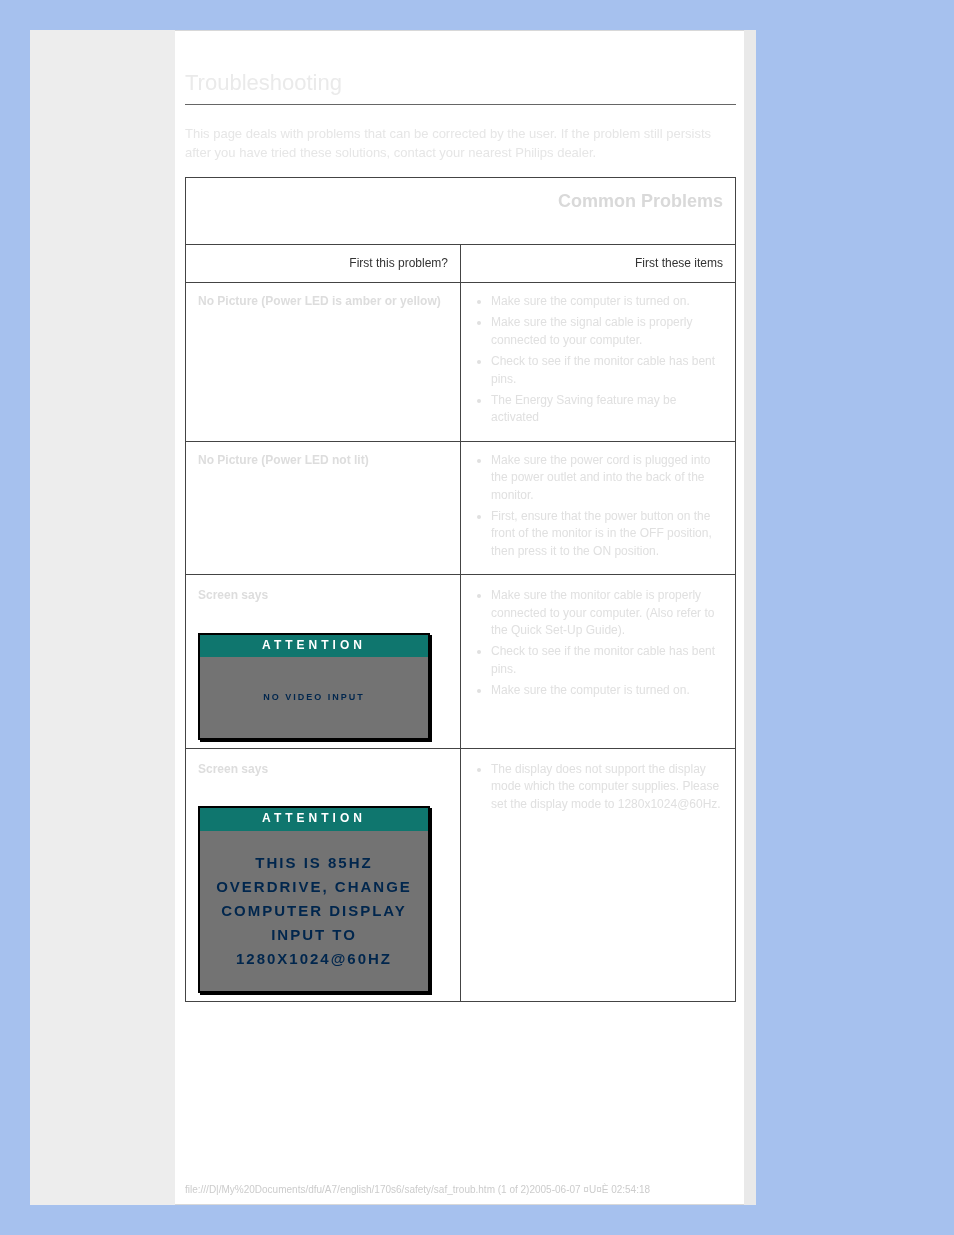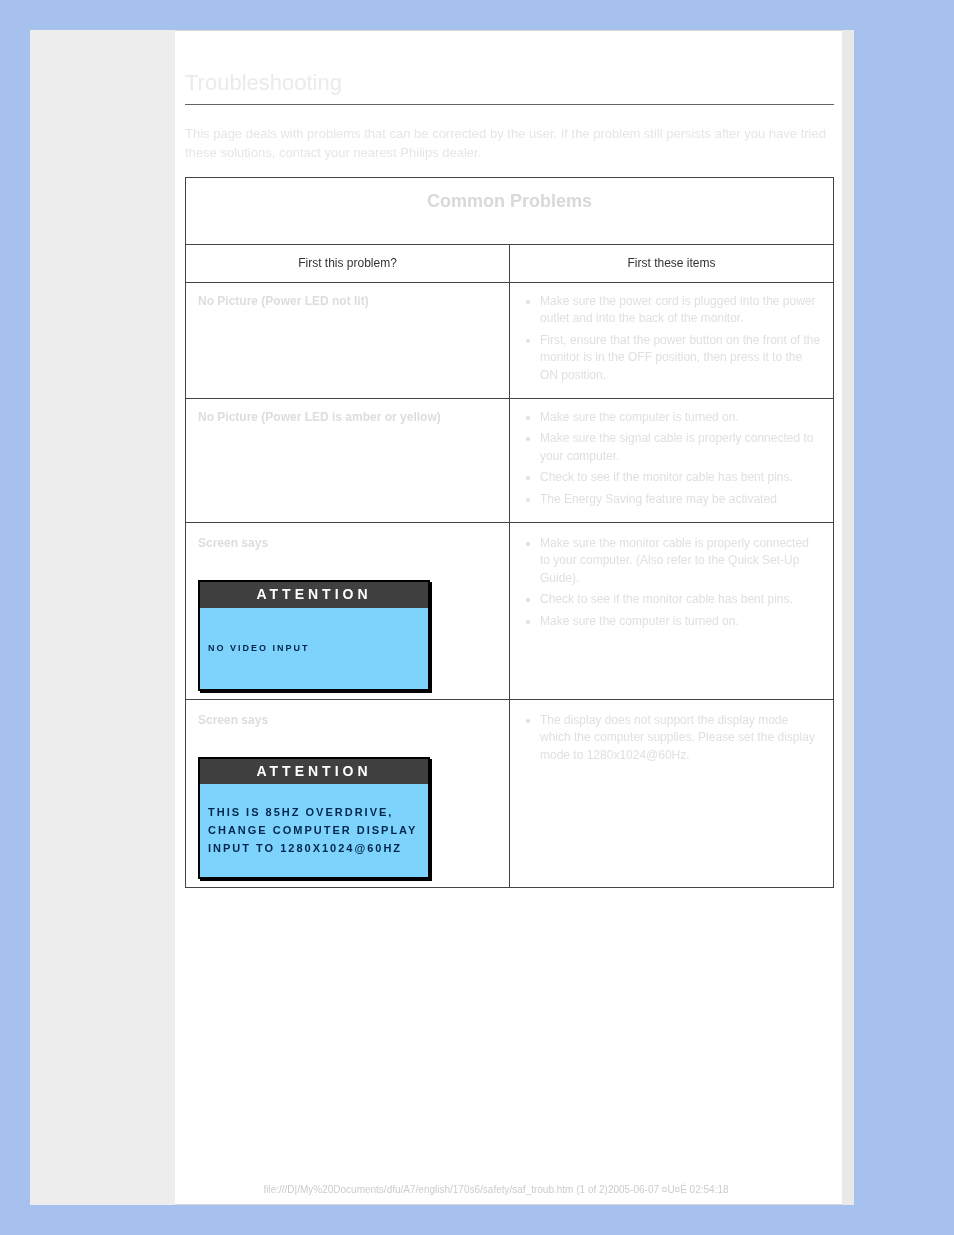--- a/index.html
+++ b/index.html
@@ -13,21 +13,21 @@
     width: 954px;
     height: 1235px;
     margin: 0 auto;
     background: #a6c1ee;
     position: relative;
     box-sizing: border-box;
     padding: 30px 30px 30px 30px;
   }
   .page {
     background: #fff;
-    width: 824px;
+    width: 726px;
     height: 1175px;
     position: relative;
     box-shadow: 0 0 0 1px #d8d8d8 inset;
   }
   .scrollbar {
     position: absolute;
     right: 0;
     top: 0;
     width: 12px;
     height: 100%;
@@ -67,63 +67,62 @@
   .tbl { border-collapse: collapse; width: 100%; table-layout: fixed; }
   .tbl td, .tbl th {
     border: 1px solid #444;
     vertical-align: top;
     padding: 10px 12px;
     font-size: 12px;
     line-height: 1.45;
   }
   .tbl th {
     font-weight: normal;
-    text-align: center;
+    text-align: right;
   }
   .q { color: #ddd; font-weight: bold; margin-bottom: 6px; }
   .shot {
     position: relative;
     background: #fff;
   }
   .shot .box {
     width: 228px;
     margin-top: 28px;
     border: 2px solid #000;
     box-shadow: 2px 2px 0 #000;
   }
   .shot .bar {
-    background: #404040;
+    background: #0f766e;
     color: #fff;
-    font-size: 14px;
+    font-size: 12px;
     letter-spacing: 4px;
     text-align: center;
     padding: 2px 0 3px;
     font-weight: bold;
   }
   .shot .body {
-    background: #7dd3fc;
-    text-align: left;
+    background: #737373;
+    text-align: center;
     color: #00264d;
     padding: 20px 8px;
     font-size: 9px;
     font-weight: bold;
     letter-spacing: 2px;
   }
   .shot .body.big { padding: 34px 8px; }
-  .shot .small { font-size: 11px; letter-spacing: 2px; line-height: 1.6; }
+  .shot .small { font-size: 15px; letter-spacing: 2px; line-height: 1.6; }
   .row-media td { padding: 12px 12px 8px 12px; }
   ul.bullets { margin: 0; padding-left: 18px; }
   ul.bullets li { margin-bottom: 4px; color: #e0e0e0; }
   .linklike { color: #ccc; white-space: nowrap; }
   .ftr {
     position: absolute;
-    left: 138px;
+    left: 155px;
     right: 30px;
     bottom: 10px;
-    text-align: center;
     font-size: 10px;
     color: #d9d9d9;
   }
 </style>
 </head>
 <body>
 
 <div class="viewport">
   <div class="page">
     <div class="scrollbar"></div>
@@ -141,40 +140,40 @@
             <div class="subhead">Common Problems</div>
           </th>
         </tr>
         <tr>
           <th style="width:45%;">First this problem?</th>
           <th>First these items</th>
         </tr>
 
         <tr>
           <td>
-            <div class="q">No Picture (Power LED not lit)</div>
-          </td>
-          <td>
-            <ul class="bullets">
-              <li>Make sure the power cord is plugged into the power outlet and into the back of the monitor.</li>
-              <li>First, ensure that the power button on the front of the monitor is in the OFF position, then press it to the ON position.</li>
-            </ul>
-          </td>
-        </tr>
-
-        <tr>
-          <td>
             <div class="q">No Picture (Power LED is amber or yellow)</div>
           </td>
           <td>
             <ul class="bullets">
               <li>Make sure the computer is turned on.</li>
               <li>Make sure the signal cable is properly connected to your computer.</li>
               <li>Check to see if the monitor cable has bent pins.</li>
               <li>The Energy Saving feature may be activated</li>
+            </ul>
+          </td>
+        </tr>
+
+        <tr>
+          <td>
+            <div class="q">No Picture (Power LED not lit)</div>
+          </td>
+          <td>
+            <ul class="bullets">
+              <li>Make sure the power cord is plugged into the power outlet and into the back of the monitor.</li>
+              <li>First, ensure that the power button on the front of the monitor is in the OFF position, then press it to the ON position.</li>
             </ul>
           </td>
         </tr>
 
         <tr class="row-media">
           <td>
             <div class="q">Screen says</div>
             <div class="shot">
               <div class="box">
                 <div class="bar">ATTENTION</div>

